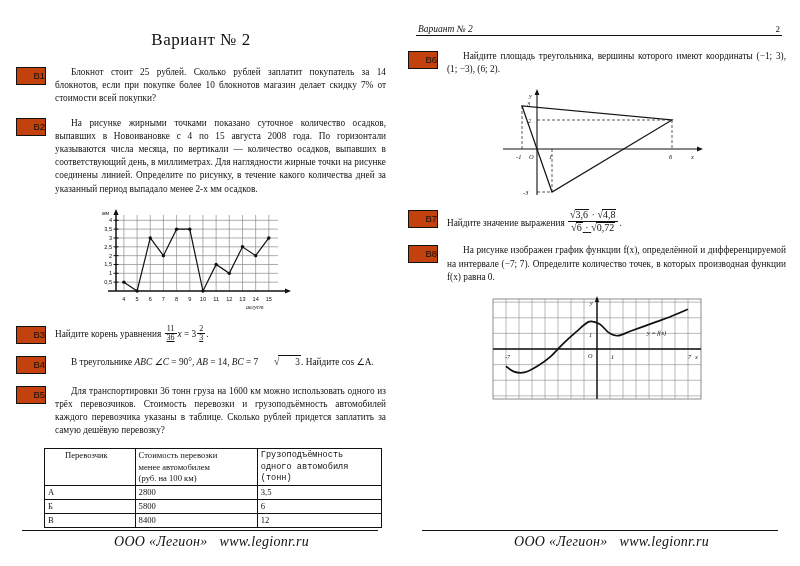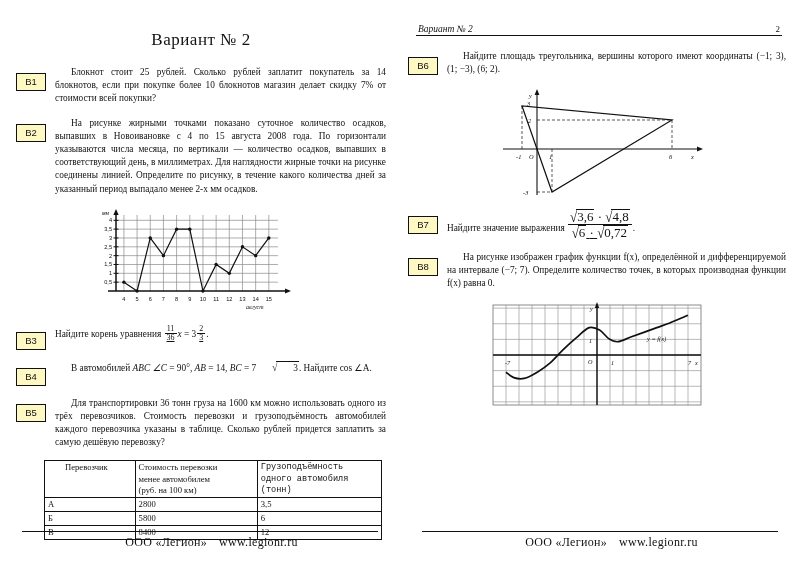--- a/index.html
+++ b/index.html
@@ -57,24 +57,24 @@
     align-items: flex-start;
     margin-bottom: 11px;
   }
   .tag {
     flex: 0 0 auto;
     width: 28px; height: 16px;
     border: 1.3px solid #111;
     font-family: "Liberation Sans", sans-serif;
     font-size: 9.5px;
     line-height: 15px;
-    text-align: center;
+    text-align: right;
     margin-right: 9px;
-    margin-top: 7px;
-    background: #fef9c3;
+    margin-top: 1px;
+    background: #c2410c;
   }
   .body {
     flex: 1 1 auto;
     font-size: 9.3px;
     line-height: 1.42;
     text-align: justify;
     text-indent: 16px;
   }
   .body.noindent { text-indent: 0; }
 
@@ -126,21 +126,22 @@
     position: absolute;
     left: 0; right: 0;
     bottom: 16px;
     text-align: center;
   }
   .footer-rule {
     border-top: 1.3px solid #111;
     margin: 0 22px 3px 22px;
   }
   .footer-text {
-    font-size: 12px;
+    font-size: 14px;
+    font-style: italic;
     letter-spacing: .3px;
     margin-left: 23px;
   }
   .footer-text .sp { display: inline-block; width: 12px; }
   svg { display: block; }
 </style>
 </head>
 <body>
 
 <div class="page">
@@ -254,21 +255,21 @@
         <span>3</span><span class="frac">
           <span class="num">2</span>
           <span class="den">3</span>
         </span><span>.</span>
       </div>
     </div>
 
     <div class="task">
       <div class="tag">B4</div>
       <div class="body">
-        <span>В автомобилей</span>
+        <span>В треугольнике</span>
         <span class="mi">ABC</span>
         <span class="mi">∠C</span>
         <span>= 90°,</span>
         <span class="mi">AB</span>
         <span>= 14,</span>
         <span class="mi">BC</span>
         <span>= 7</span><span class="radsym">√</span><span class="sqrt">3</span><span>. Найдите</span>
         <span>cos ∠A.</span>
       </div>
     </div>
@@ -361,21 +362,21 @@
           <text x="44" y="11">y</text>
           <text x="206" y="72">x</text>
         </g>
       </svg>
     </div>
 
     <div class="task">
       <div class="tag">B7</div>
       <div class="body noindent">
         <span>Найдите значение выражения</span>
-        <span class="frac" style="font-size:13px">
+        <span class="frac" style="font-size:10px">
           <span class="num"><span class="radsym">√</span><span class="sqrt">3,6</span> <span>·</span> <span class="radsym">√</span><span class="sqrt">4,8</span></span>
           <span class="den"><span class="radsym">√</span><span class="sqrt">6</span> <span>·</span> <span class="radsym">√</span><span class="sqrt">0,72</span></span>
         </span><span>.</span>
       </div>
     </div>
 
     <div class="task">
       <div class="tag">B8</div>
       <div class="body">На рисунке изображен график функции f(x), определённой и дифференцируемой на интервале (−7; 7). Определите количество точек, в которых производная функции f(x) равна 0.</div>
     </div>

